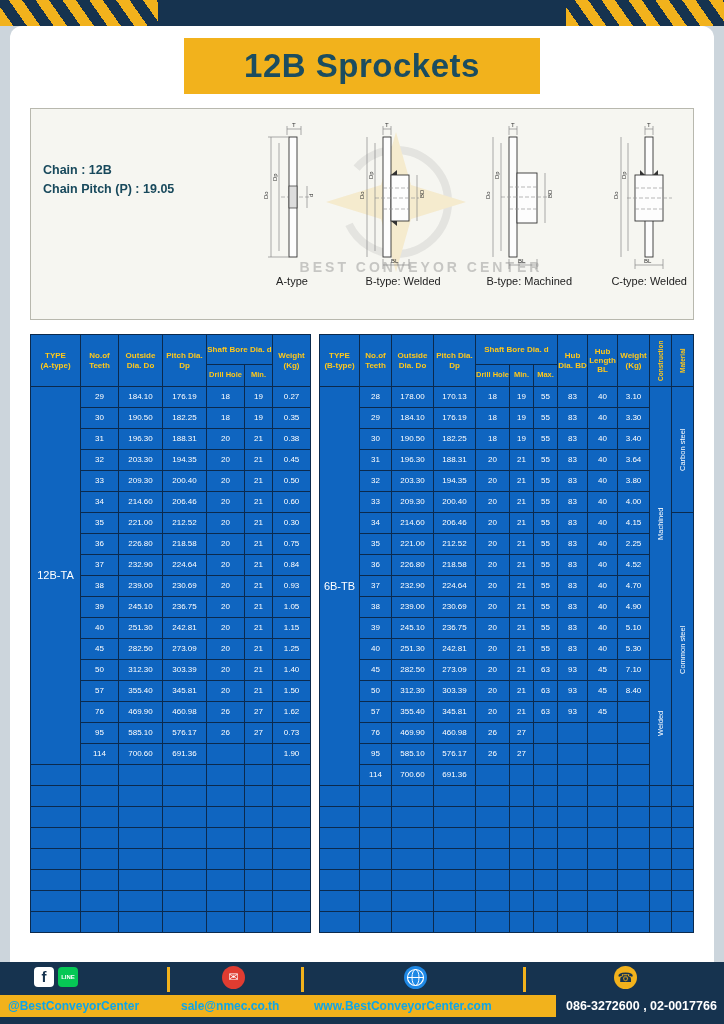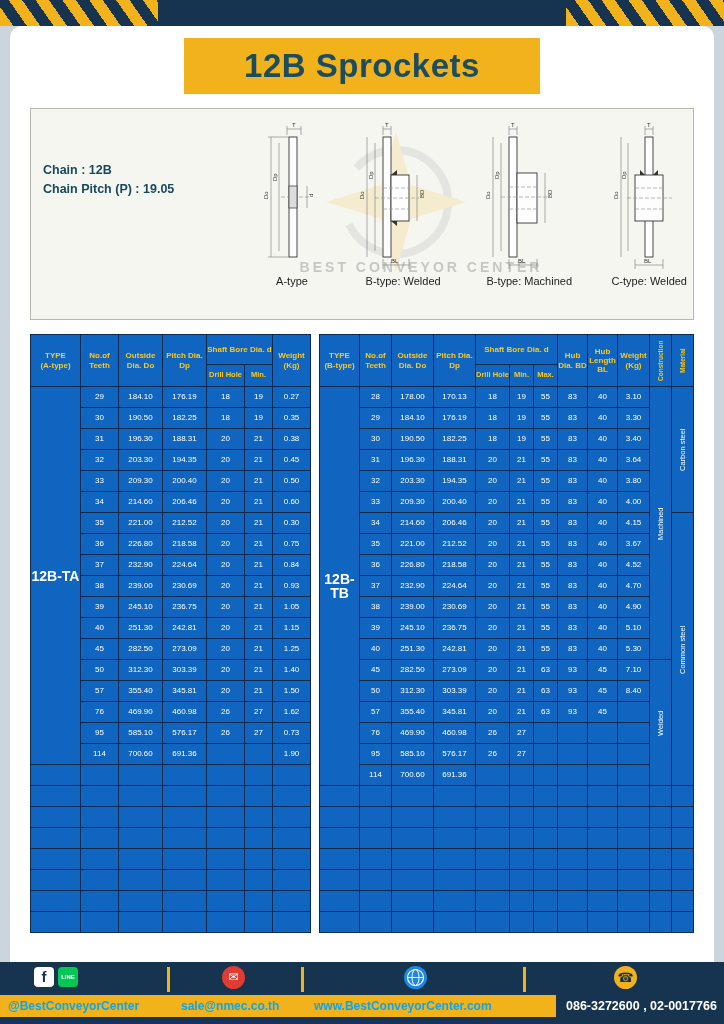--- a/index.html
+++ b/index.html
@@ -48,21 +48,21 @@
   .weld { fill: #333; }
 
   
   .tables { position: absolute; top: 308px; left: 20px; display: flex; gap: 8px; }
   table { border-collapse: collapse; table-layout: fixed; background: #0f65c0; }
   th, td { border: 1px solid #0b2a4d; text-align: center; vertical-align: middle; padding: 0; overflow: hidden; }
   th { color: #ffc81a; font-weight: bold; font-size: 8px; line-height: 1.15; }
   thead tr:first-child th { height: 30px; }
   thead tr:nth-child(2) th { height: 22px; font-size: 7.5px; }
   td { color: #ffffff; font-size: 8px; height: 21px; line-height: 1; }
-  .type-cell { font-size: 14px; font-weight: bold; }
+  .type-cell { font-size: 11px; font-weight: normal; }
   .vert { writing-mode: vertical-rl; transform: rotate(180deg); font-size: 6.5px; letter-spacing: 0; }
   td.vert-cell { writing-mode: vertical-rl; transform: rotate(180deg); font-size: 7.5px; }
 
   
   .footer { position: absolute; bottom: 0; left: 0; width: 724px; height: 62px; background: #16334f; z-index: 7; }
   .band { position: absolute; bottom: 7px; left: 0; width: 556px; height: 22px; background: #f2b21c; }
   .f-text { position: absolute; bottom: 11px; font-size: 12px; font-weight: bold; color: #0ea5e9; white-space: nowrap; z-index: 2; }
   .f-social { left: 8px; }
   .f-email { left: 181px; }
   .f-web { left: 314px; }
@@ -490,21 +490,21 @@
           <th rowspan="2" class="vert">Material</th>
         </tr>
         <tr>
           <th>Drill Hole</th>
           <th>Min.</th>
           <th>Max.</th>
         </tr>
       </thead>
       <tbody>
           <tr>
-            <td rowspan="19" class="type-cell">12B-TB</td>
+            <td rowspan="19" class="type-cell">6B-TB</td>
             <td>28</td>
             <td>178.00</td>
             <td>170.13</td>
             <td>18</td>
             <td>19</td>
             <td>55</td>
             <td>83</td>
             <td>40</td>
             <td>3.10</td>
             <td rowspan="13" class="vert-cell">Machined</td>
@@ -579,21 +579,21 @@
           </tr>
           <tr>
             <td>35</td>
             <td>221.00</td>
             <td>212.52</td>
             <td>20</td>
             <td>21</td>
             <td>55</td>
             <td>83</td>
             <td>40</td>
-            <td>3.67</td>
+            <td>2.25</td>
           </tr>
           <tr>
             <td>36</td>
             <td>226.80</td>
             <td>218.58</td>
             <td>20</td>
             <td>21</td>
             <td>55</td>
             <td>83</td>
             <td>40</td>

